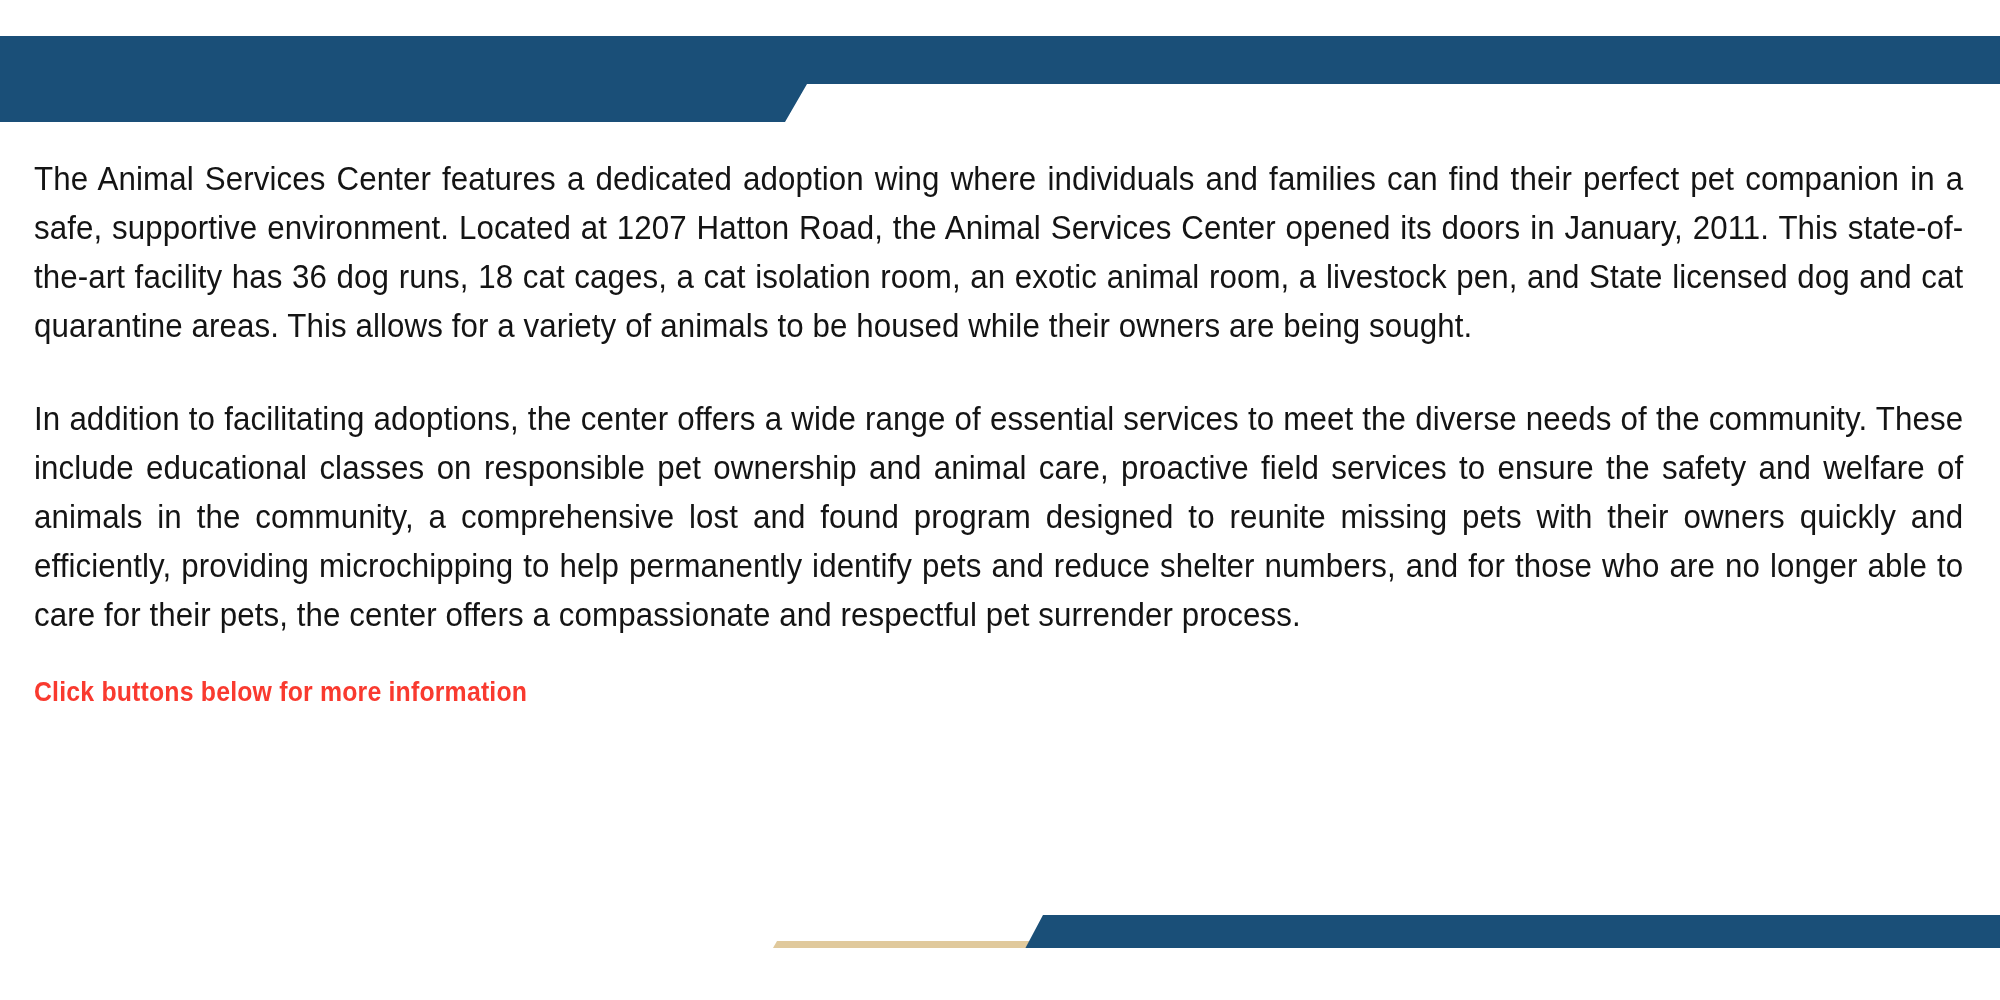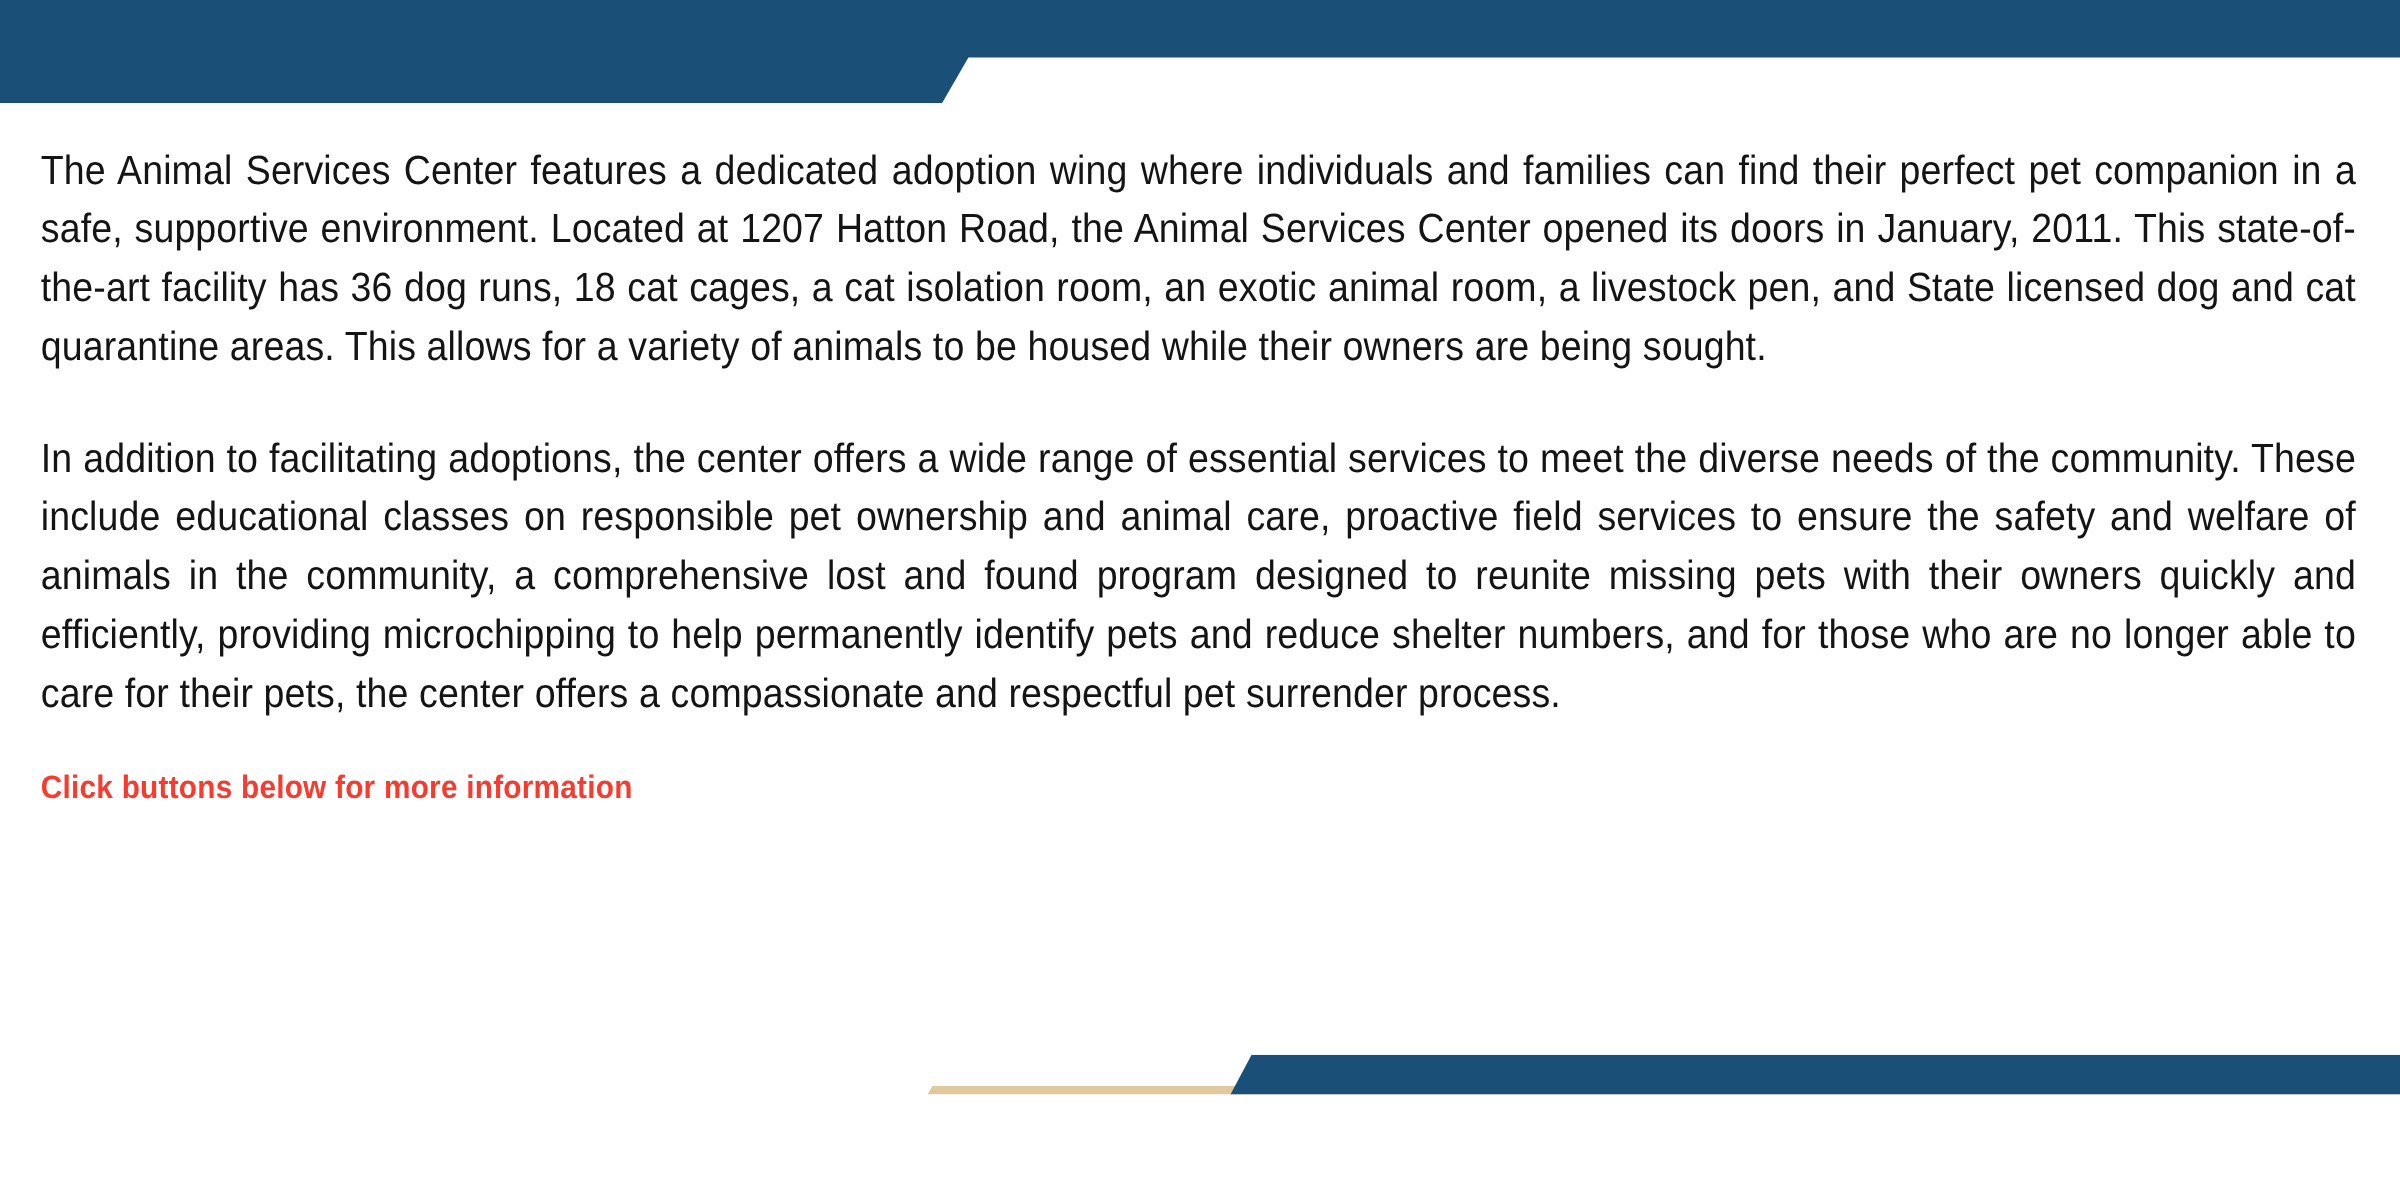--- a/index.html
+++ b/index.html
@@ -10,20 +10,21 @@
   }
   body {
     font-family: "Liberation Sans", sans-serif;
   }
   .page {
     position: relative;
     width: 2000px;
     height: 912px;
     overflow: hidden;
     background: #ffffff;
+    margin-top: 36px;
   }
 
   
   .top-banner {
     position: absolute;
     left: 0;
     top: 0;
     width: 2000px;
     height: 90px;
     background: #1A4F78;

